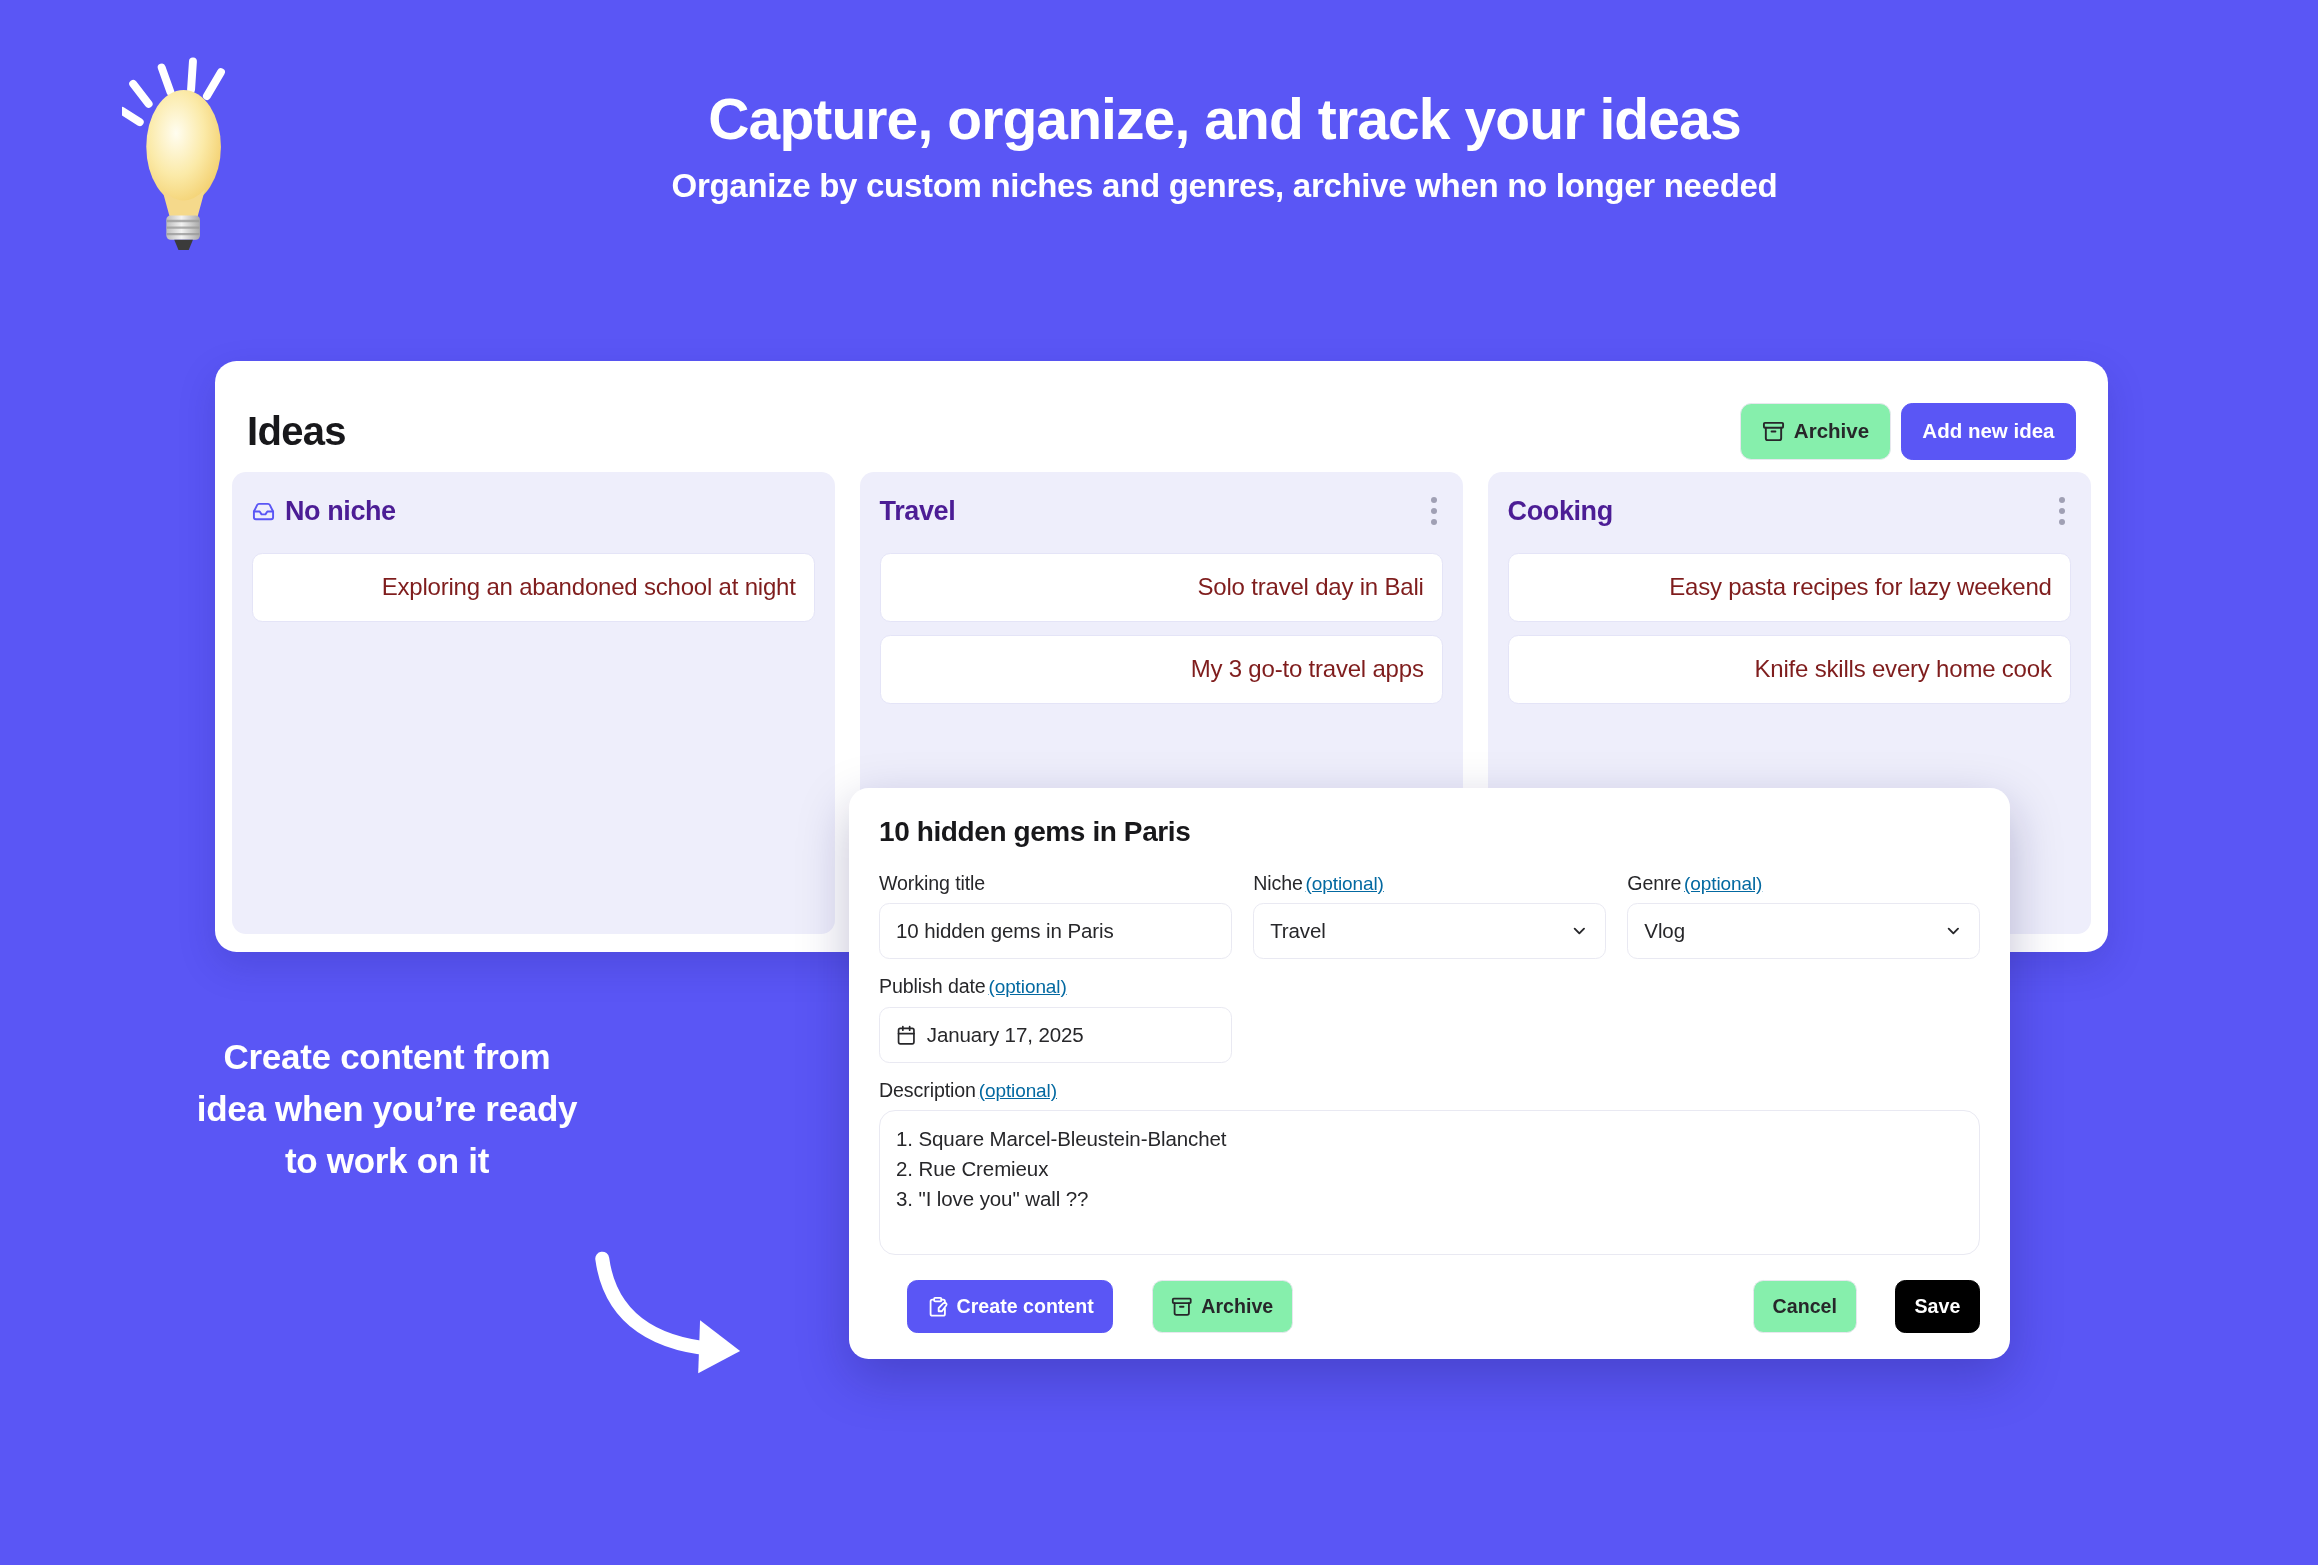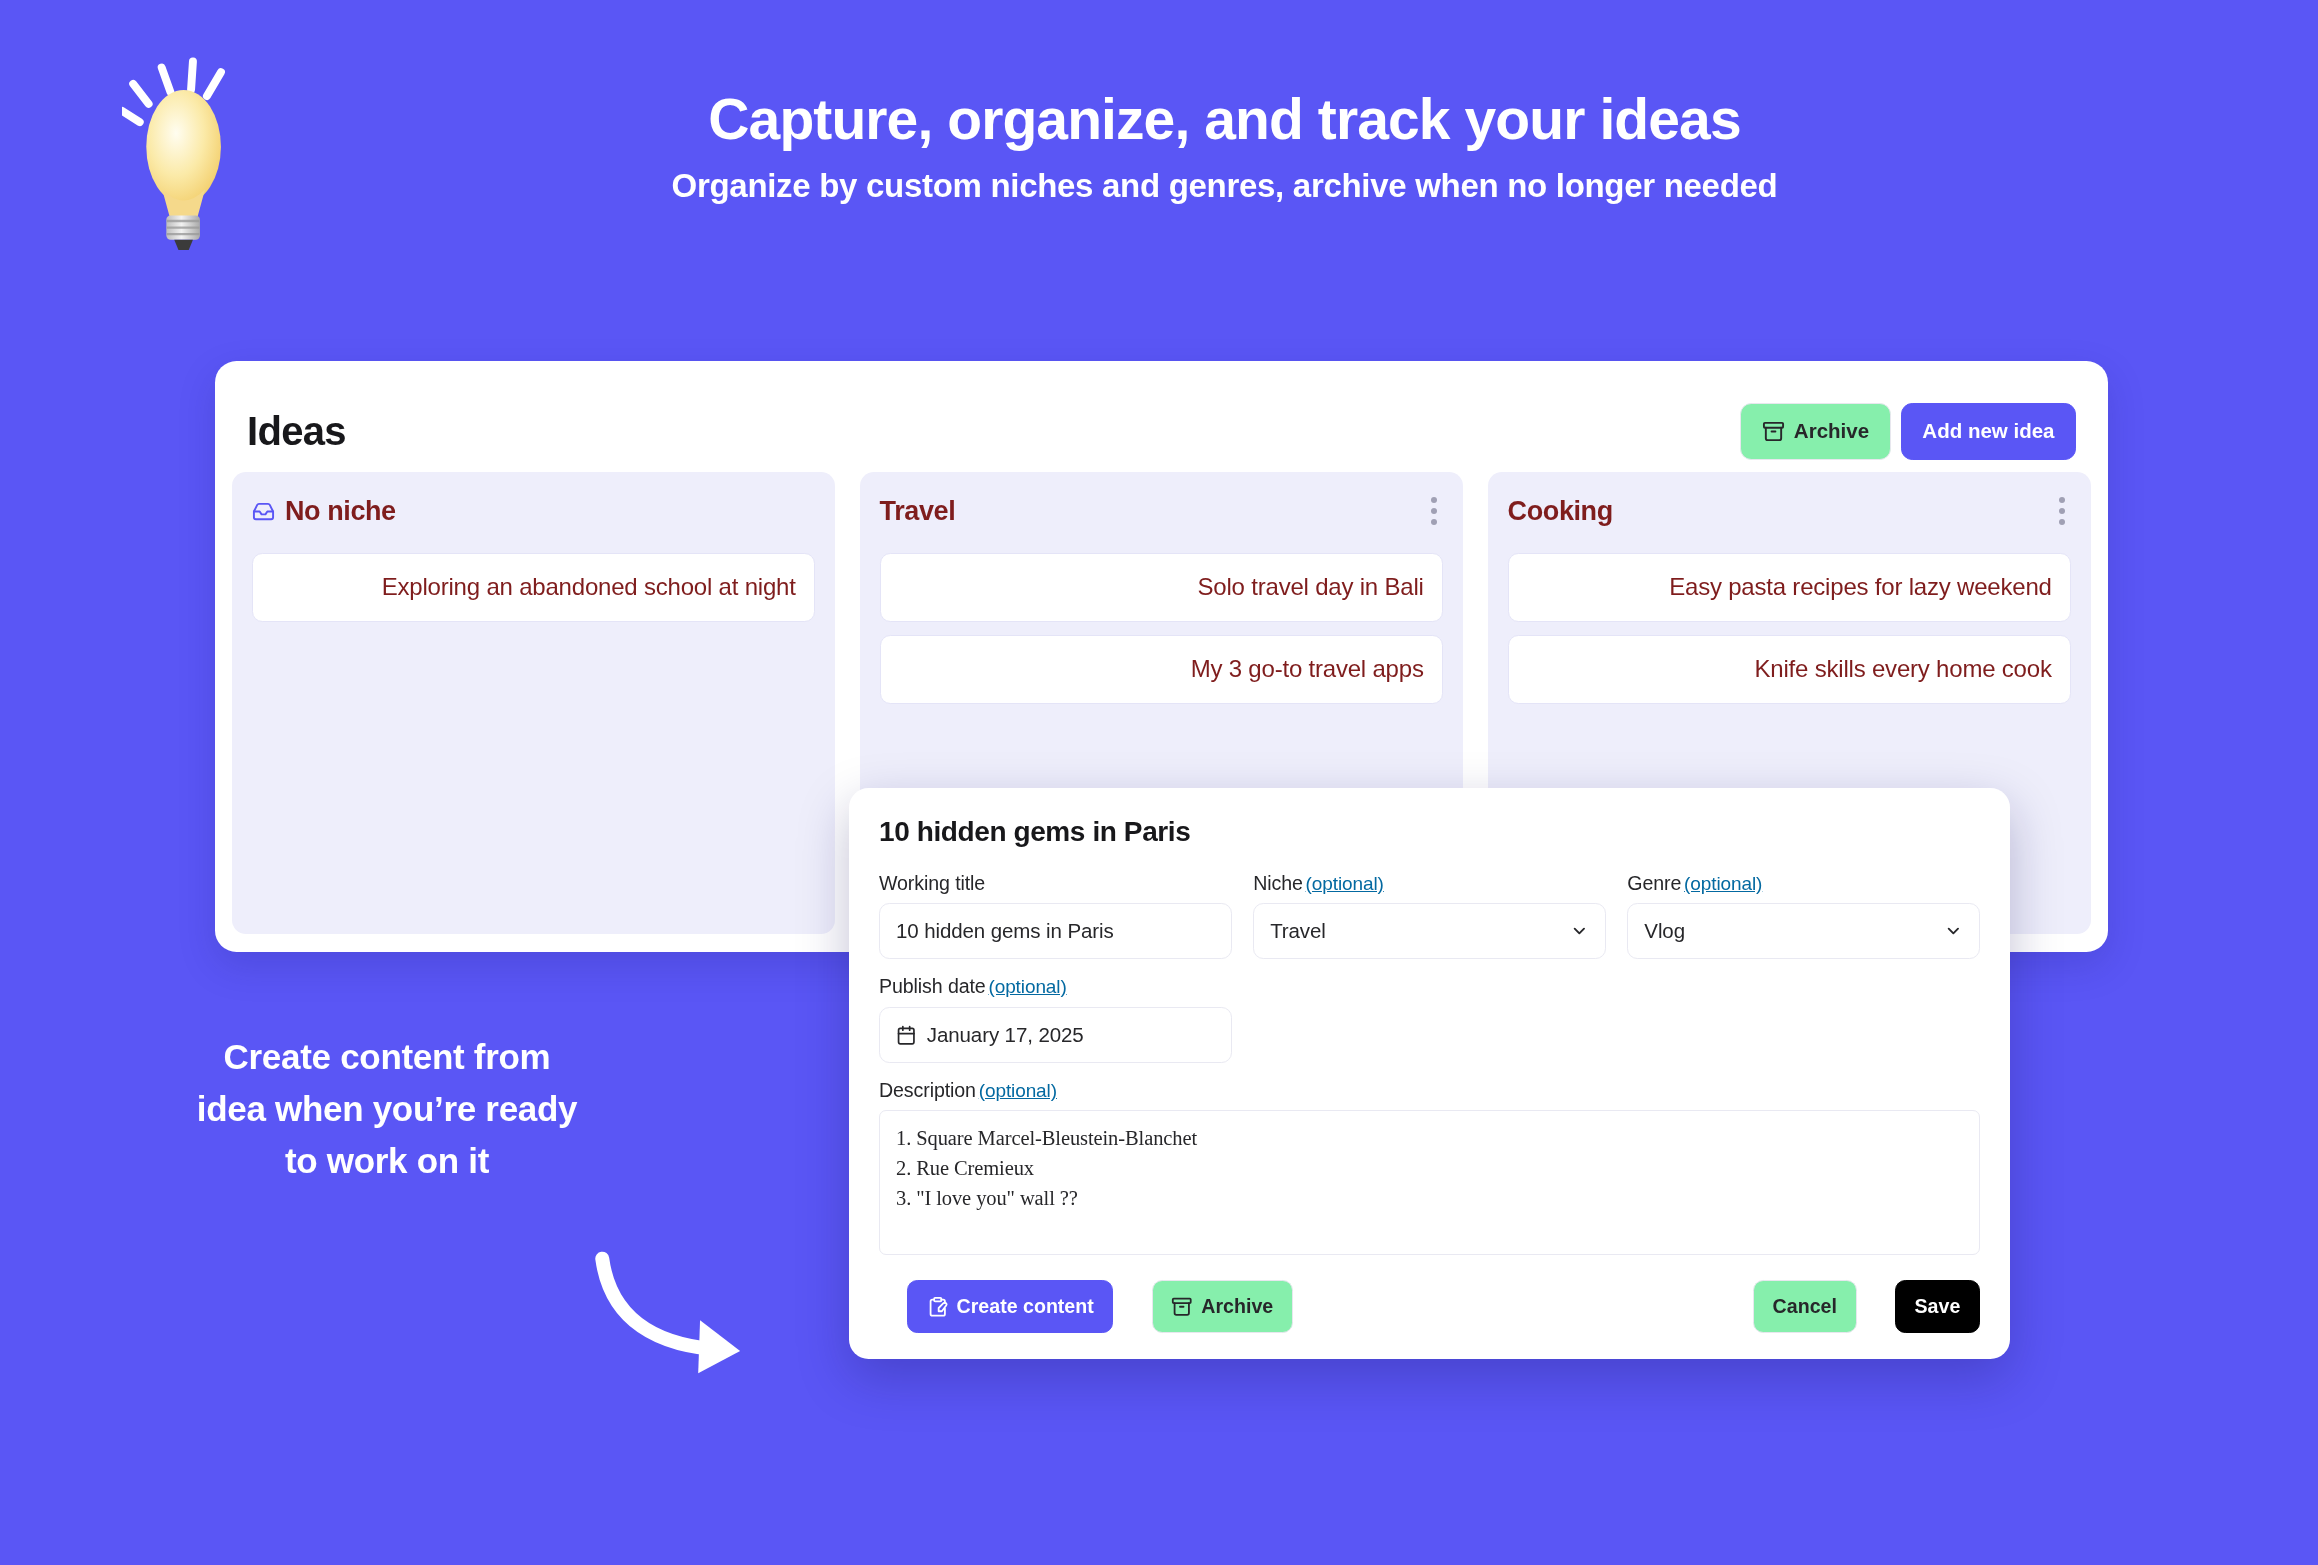--- a/index.html
+++ b/index.html
@@ -122,21 +122,21 @@
     display: flex;
     align-items: center;
     justify-content: space-between;
     height: 35px;
     margin-bottom: 24px;
   }
   .col-title-wrap { display: flex; align-items: center; gap: 10.3px; }
   .col-title {
     font-size: 27px;
     font-weight: 800;
-    color: #7f1d1d;
+    color: #4c1d95;
     letter-spacing: -0.4px;
     line-height: 1;
   }
   .dots { display: flex; flex-direction: column; gap: 5.1px; padding: 3.7px 6.5px; cursor: pointer; }
   .dots i { display:block; width: 6px; height: 6px; border-radius: 50%; background: #a0a0b4; }
 
   .idea-card {
     background: #ffffff;
     border: 1.4px solid #e4e4f7;
     border-radius: 10.3px;
@@ -223,29 +223,28 @@
     position: absolute;
     right: 16px;
     top: 50%;
     transform: translateY(-50%);
   }
   .control .lead-icon { margin-right: 10.3px; display: inline-flex; }
   .full { grid-column: 1 / -1; }
   .textarea {
     height: 145px;
     border: 1.4px solid #e9e9f2;
-    border-radius: 7px;
+    border-radius: 16px;
     padding: 13px 16px;
     font-size: 20.5px;
     line-height: 1.46;
     color: #27272a;
     letter-spacing: -0.1px;
     white-space: pre-line;
     cursor: text;
-    font-family: Liberation Serif, serif;
   }
   .modal-footer {
     margin-top: 25px;
     display: flex;
     align-items: center;
     justify-content: space-between;
   }
   .footer-left { display: flex; gap: 10.3px; }
   .footer-right { display: flex; gap: 10.3px; }
   .btn-sm { height: 53px; padding: 0 18.7px; font-size: 19.6px; border-radius: 10.3px; gap: 8.4px; margin-left: 28px; }

